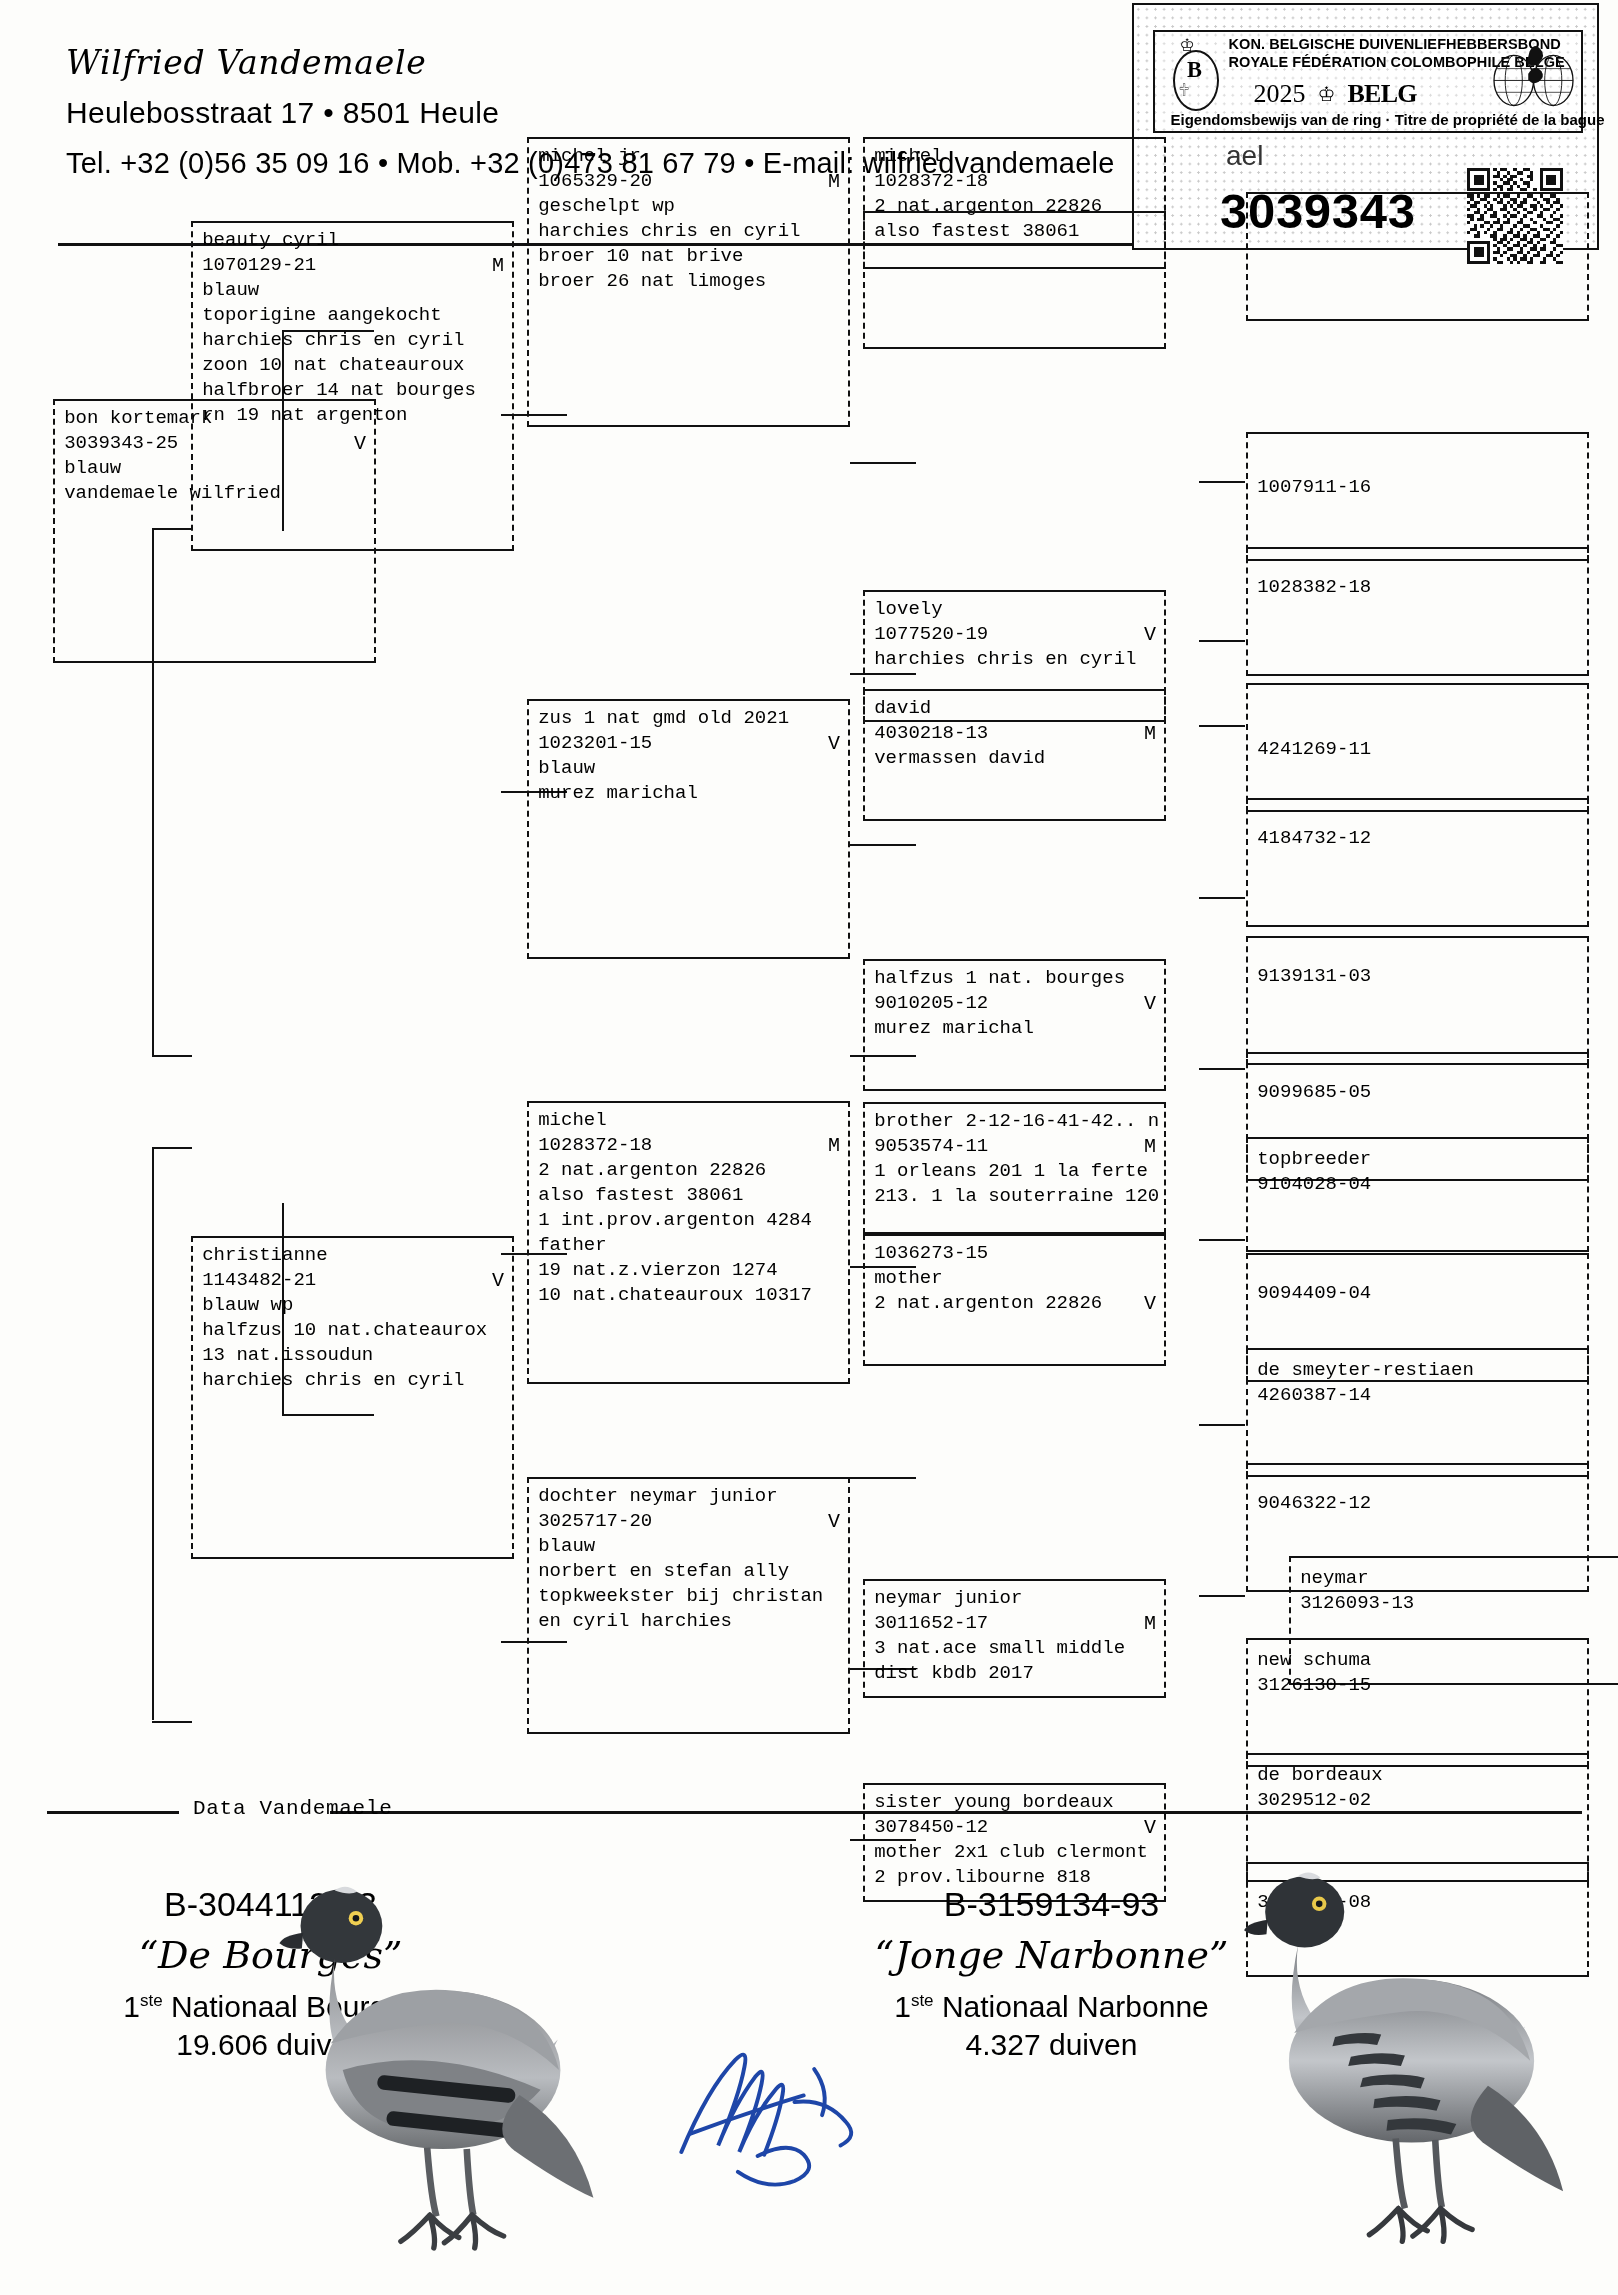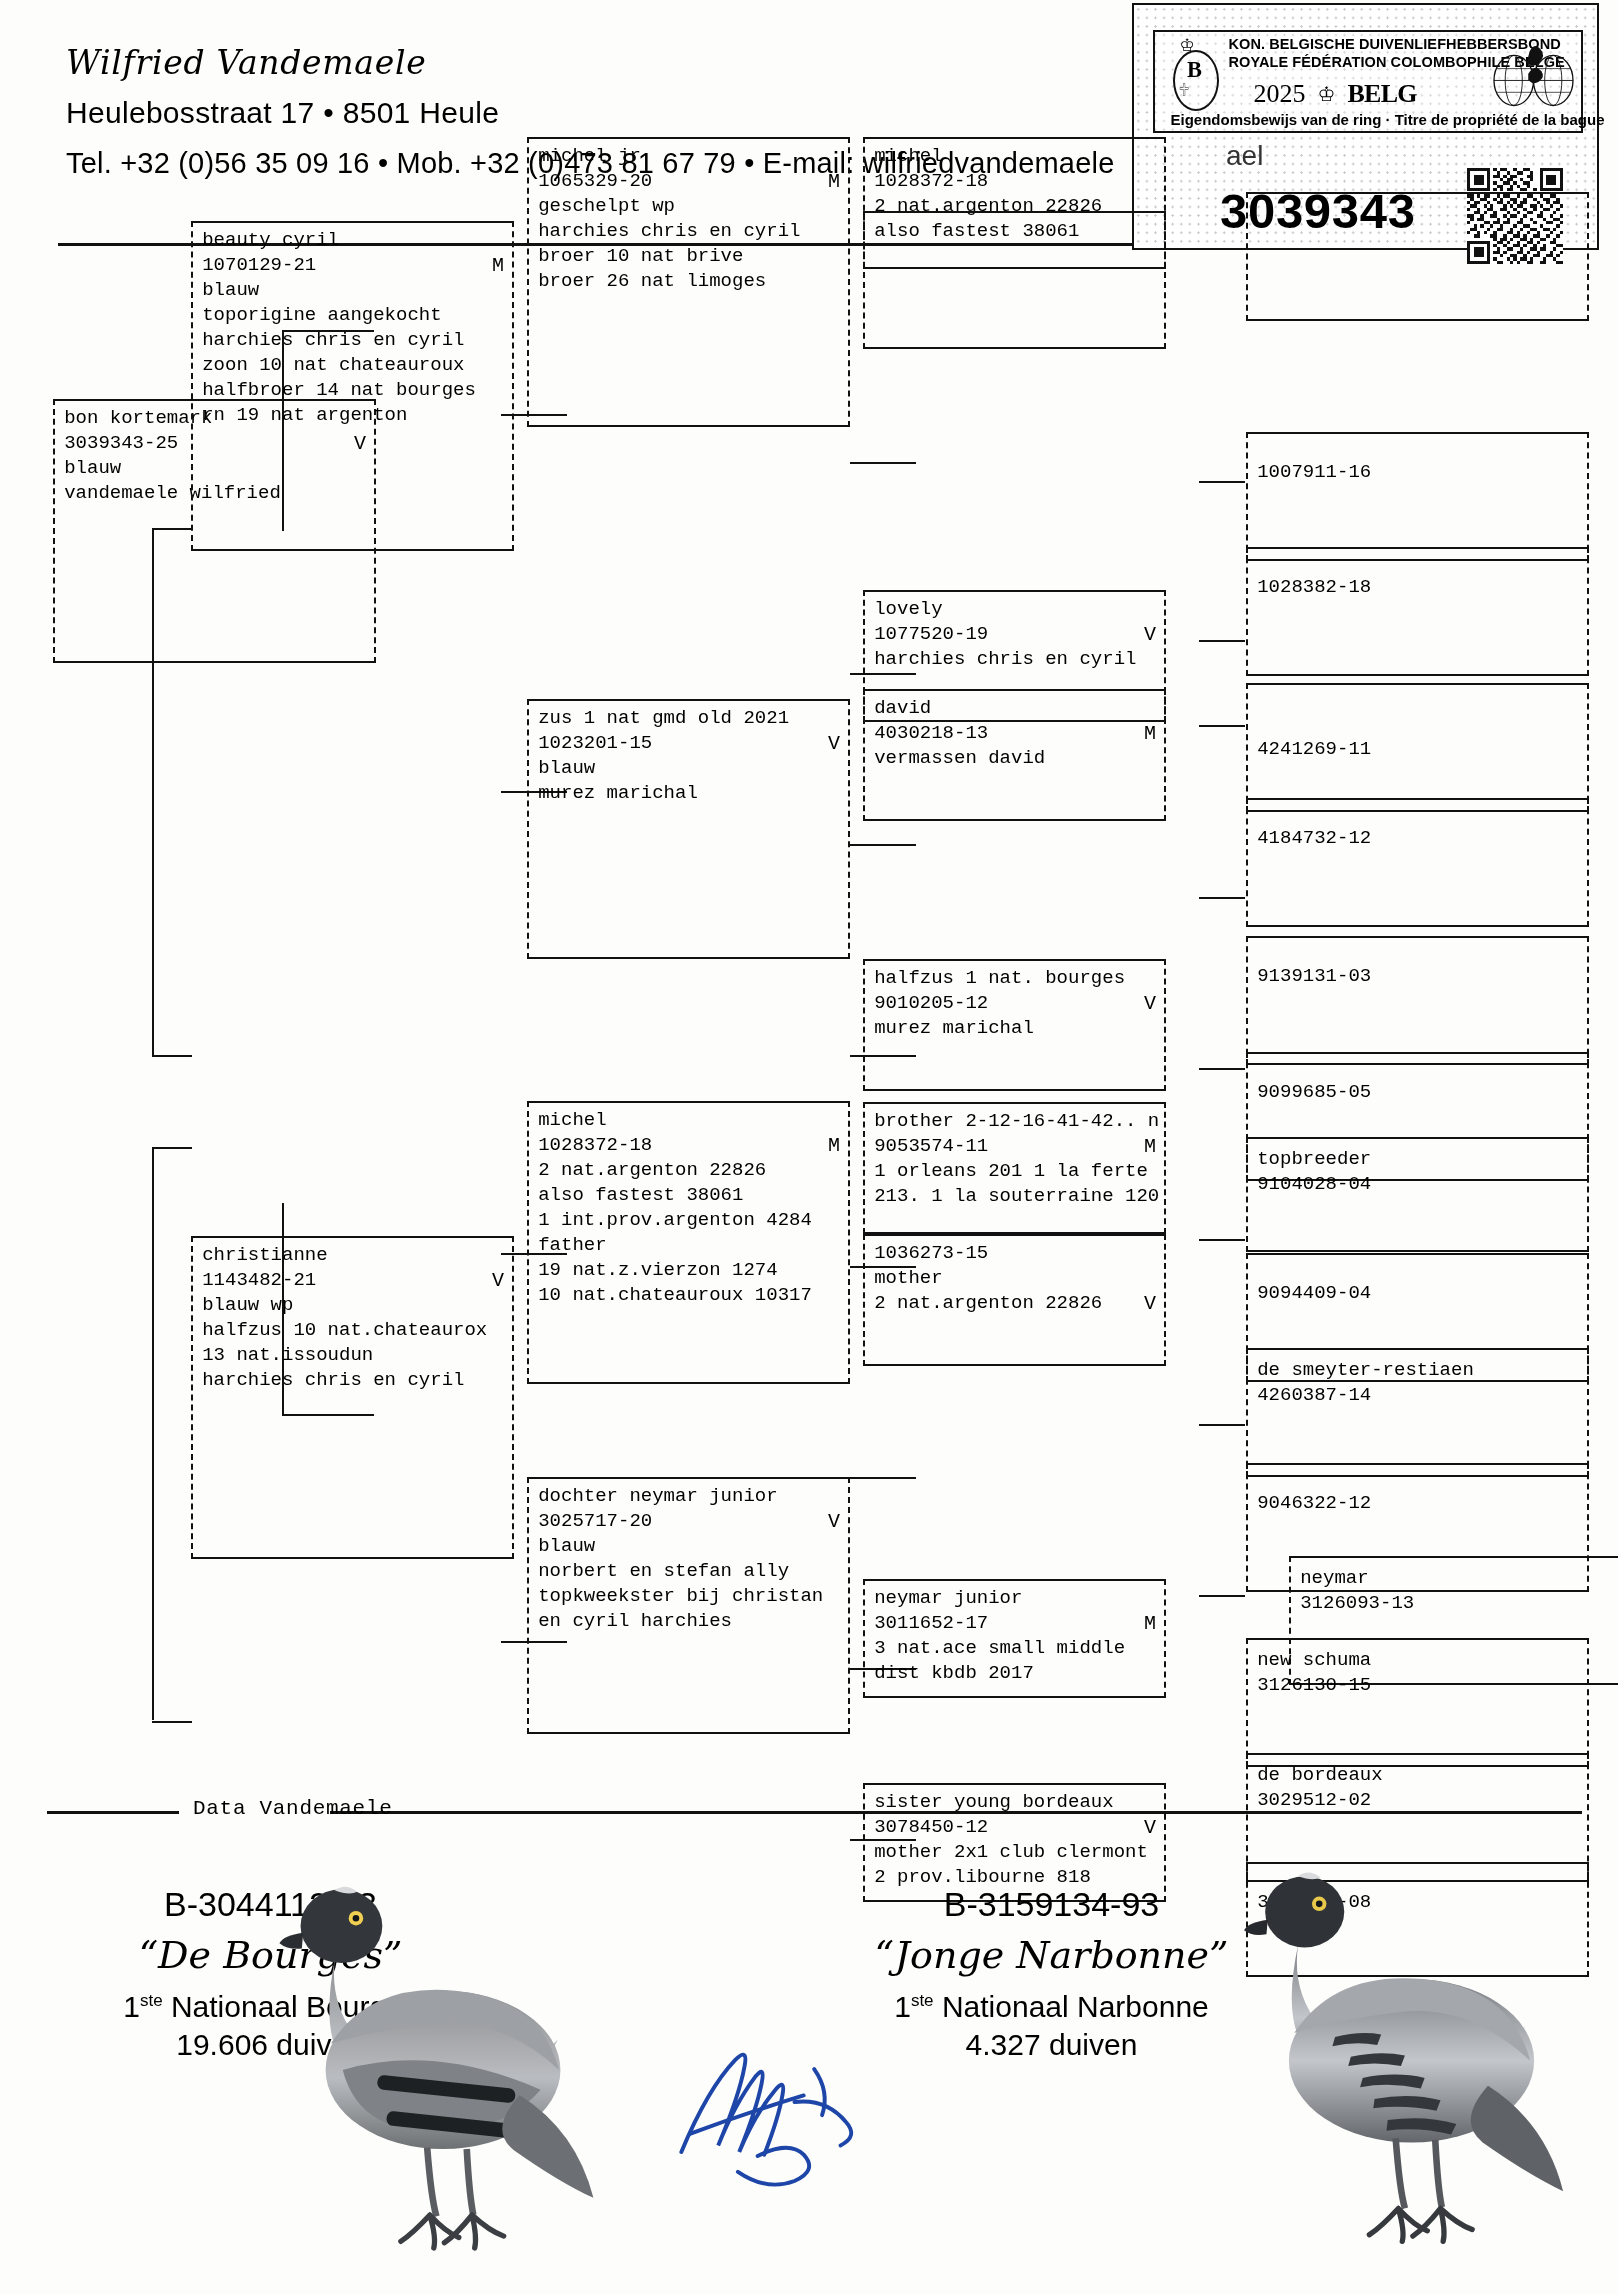--- a/index.html
+++ b/index.html
@@ -550,21 +550,21 @@
       </div>
       <div class="sexmark" style="top:30px;">V</div>
     </div>
 
     <div class="box dash" style="left:1246px;top:-72px;width:343px;height:129px;">
       <div class="pad">
           <div class="ln">&nbsp;</div>
         </div>
     </div>
     <div class="box dash" style="left:1246px;top:168px;width:343px;height:129px;">
-      <div class="pad" style="padding-top:26px;">
+      <div class="pad" style="padding-top:41px;">
         <div class="ln">1007911-16</div>
       </div>
     </div>
     <div class="box dash" style="left:1246px;top:283px;width:343px;height:129px;">
       <div class="pad" style="padding-top:26px;">
         <div class="ln">1028382-18</div>
       </div>
     </div>
     <div class="box dash" style="left:1246px;top:419px;width:343px;height:129px;">
       <div class="pad" style="padding-top:26px;margin-top:26px;">

